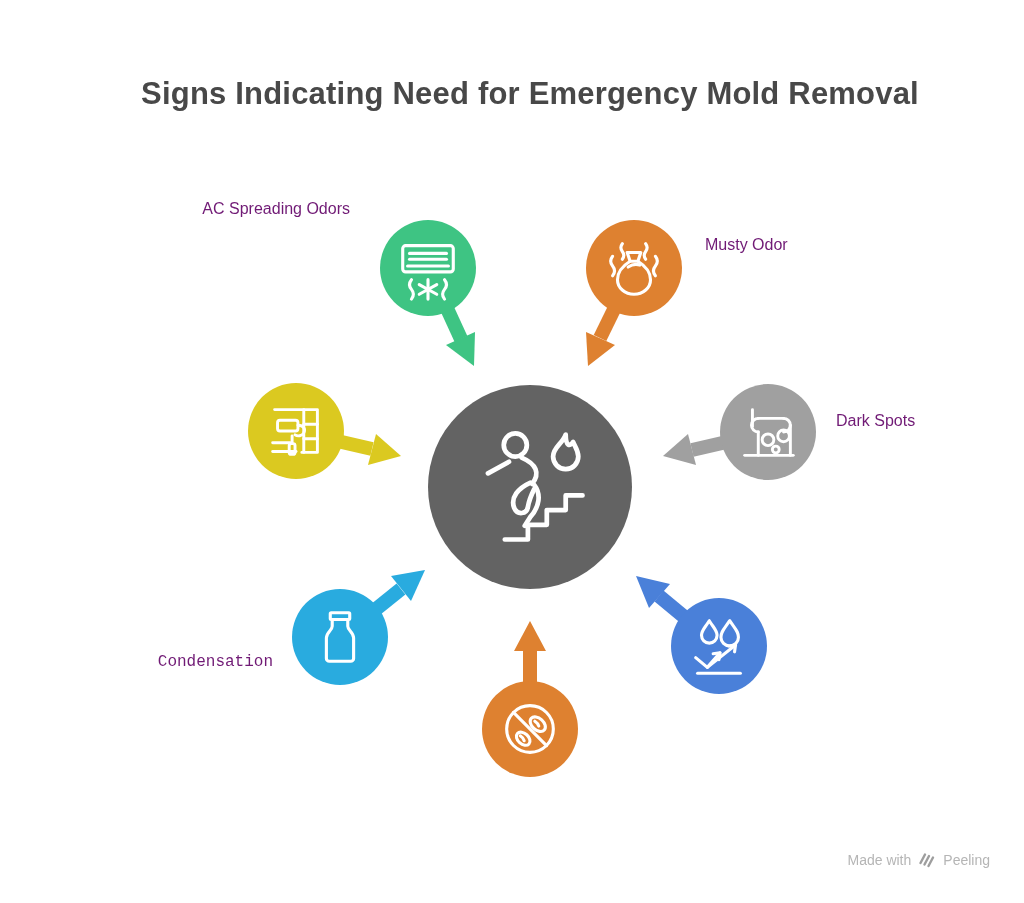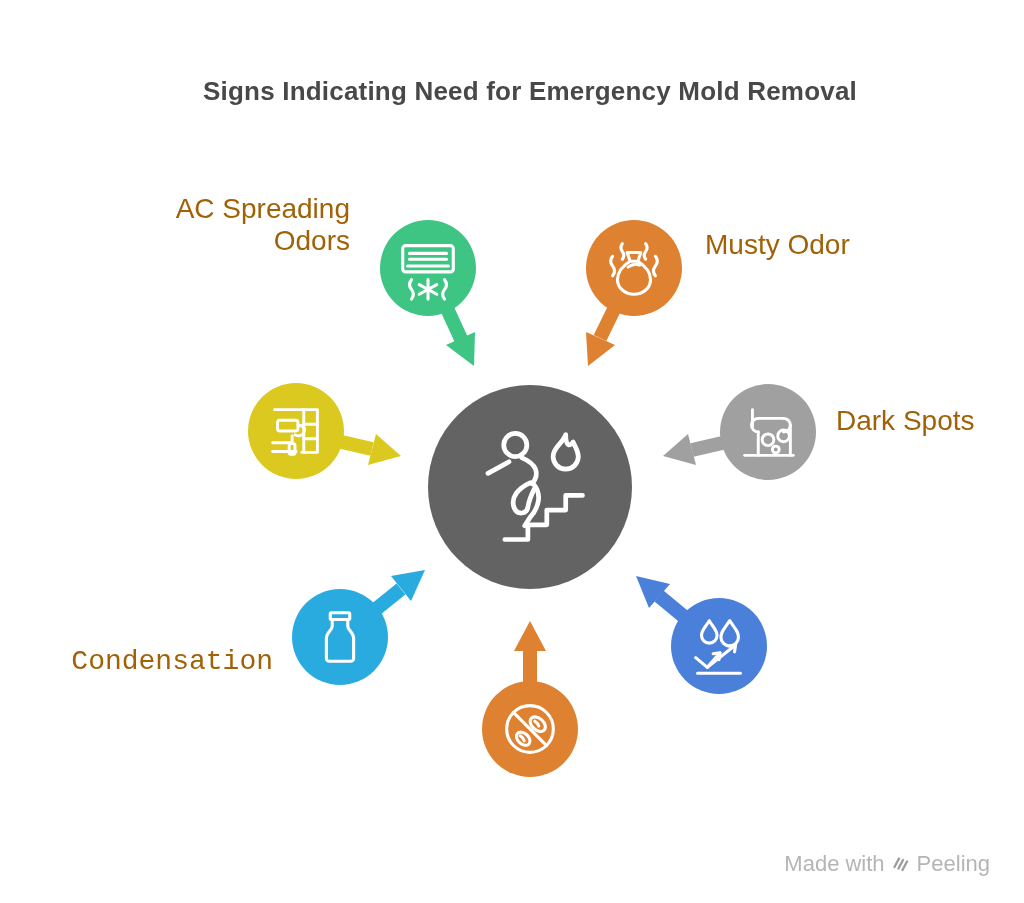--- a/index.html
+++ b/index.html
@@ -2,39 +2,39 @@
 <html><head>
 <meta charset="utf-8">
 <style>
   html,body{margin:0;padding:0;background:#fff;}
   .canvas{
     position:relative;width:1024px;height:903px;background:#ffffff;
     font-family:"Liberation Sans",sans-serif;overflow:hidden;
   }
   .title{
     position:absolute;left:36px;top:76px;width:988px;
-    text-align:center;font-size:26px;font-weight:700;color:#484848;letter-spacing:0.2px;
+    text-align:center;font-size:31px;font-weight:700;color:#484848;letter-spacing:0.2px;
   }
   .arrow-layer{position:absolute;left:0;top:0;}
   .node-circle{
     position:absolute;width:96px;height:96px;border-radius:50%;
     display:flex;align-items:center;justify-content:center;
   }
   .center-circle{
     position:absolute;left:428px;top:385px;width:204px;height:204px;border-radius:50%;
     display:flex;align-items:center;justify-content:center;
   }
   .node-label{
-    position:absolute;font-size:28px;color:#a16207;line-height:32px;
+    position:absolute;font-size:16px;color:#701a75;line-height:32px;
   }
   .lbl-right{text-align:right;}
   .lbl-center{text-align:center;}
   .watermark{
     position:absolute;right:34px;top:851px;display:flex;align-items:center;gap:7px;
-    font-size:22px;color:#b5b5b5;
+    font-size:14px;color:#b5b5b5;
   }
   svg .stroke-ico{fill:none;stroke:#fff;stroke-linecap:round;stroke-linejoin:round;}
 </style>
 </head>
 <body>
 
 <div class="canvas">
 
   <div class="title">Signs Indicating Need for Emergency Mold Removal</div>
 

